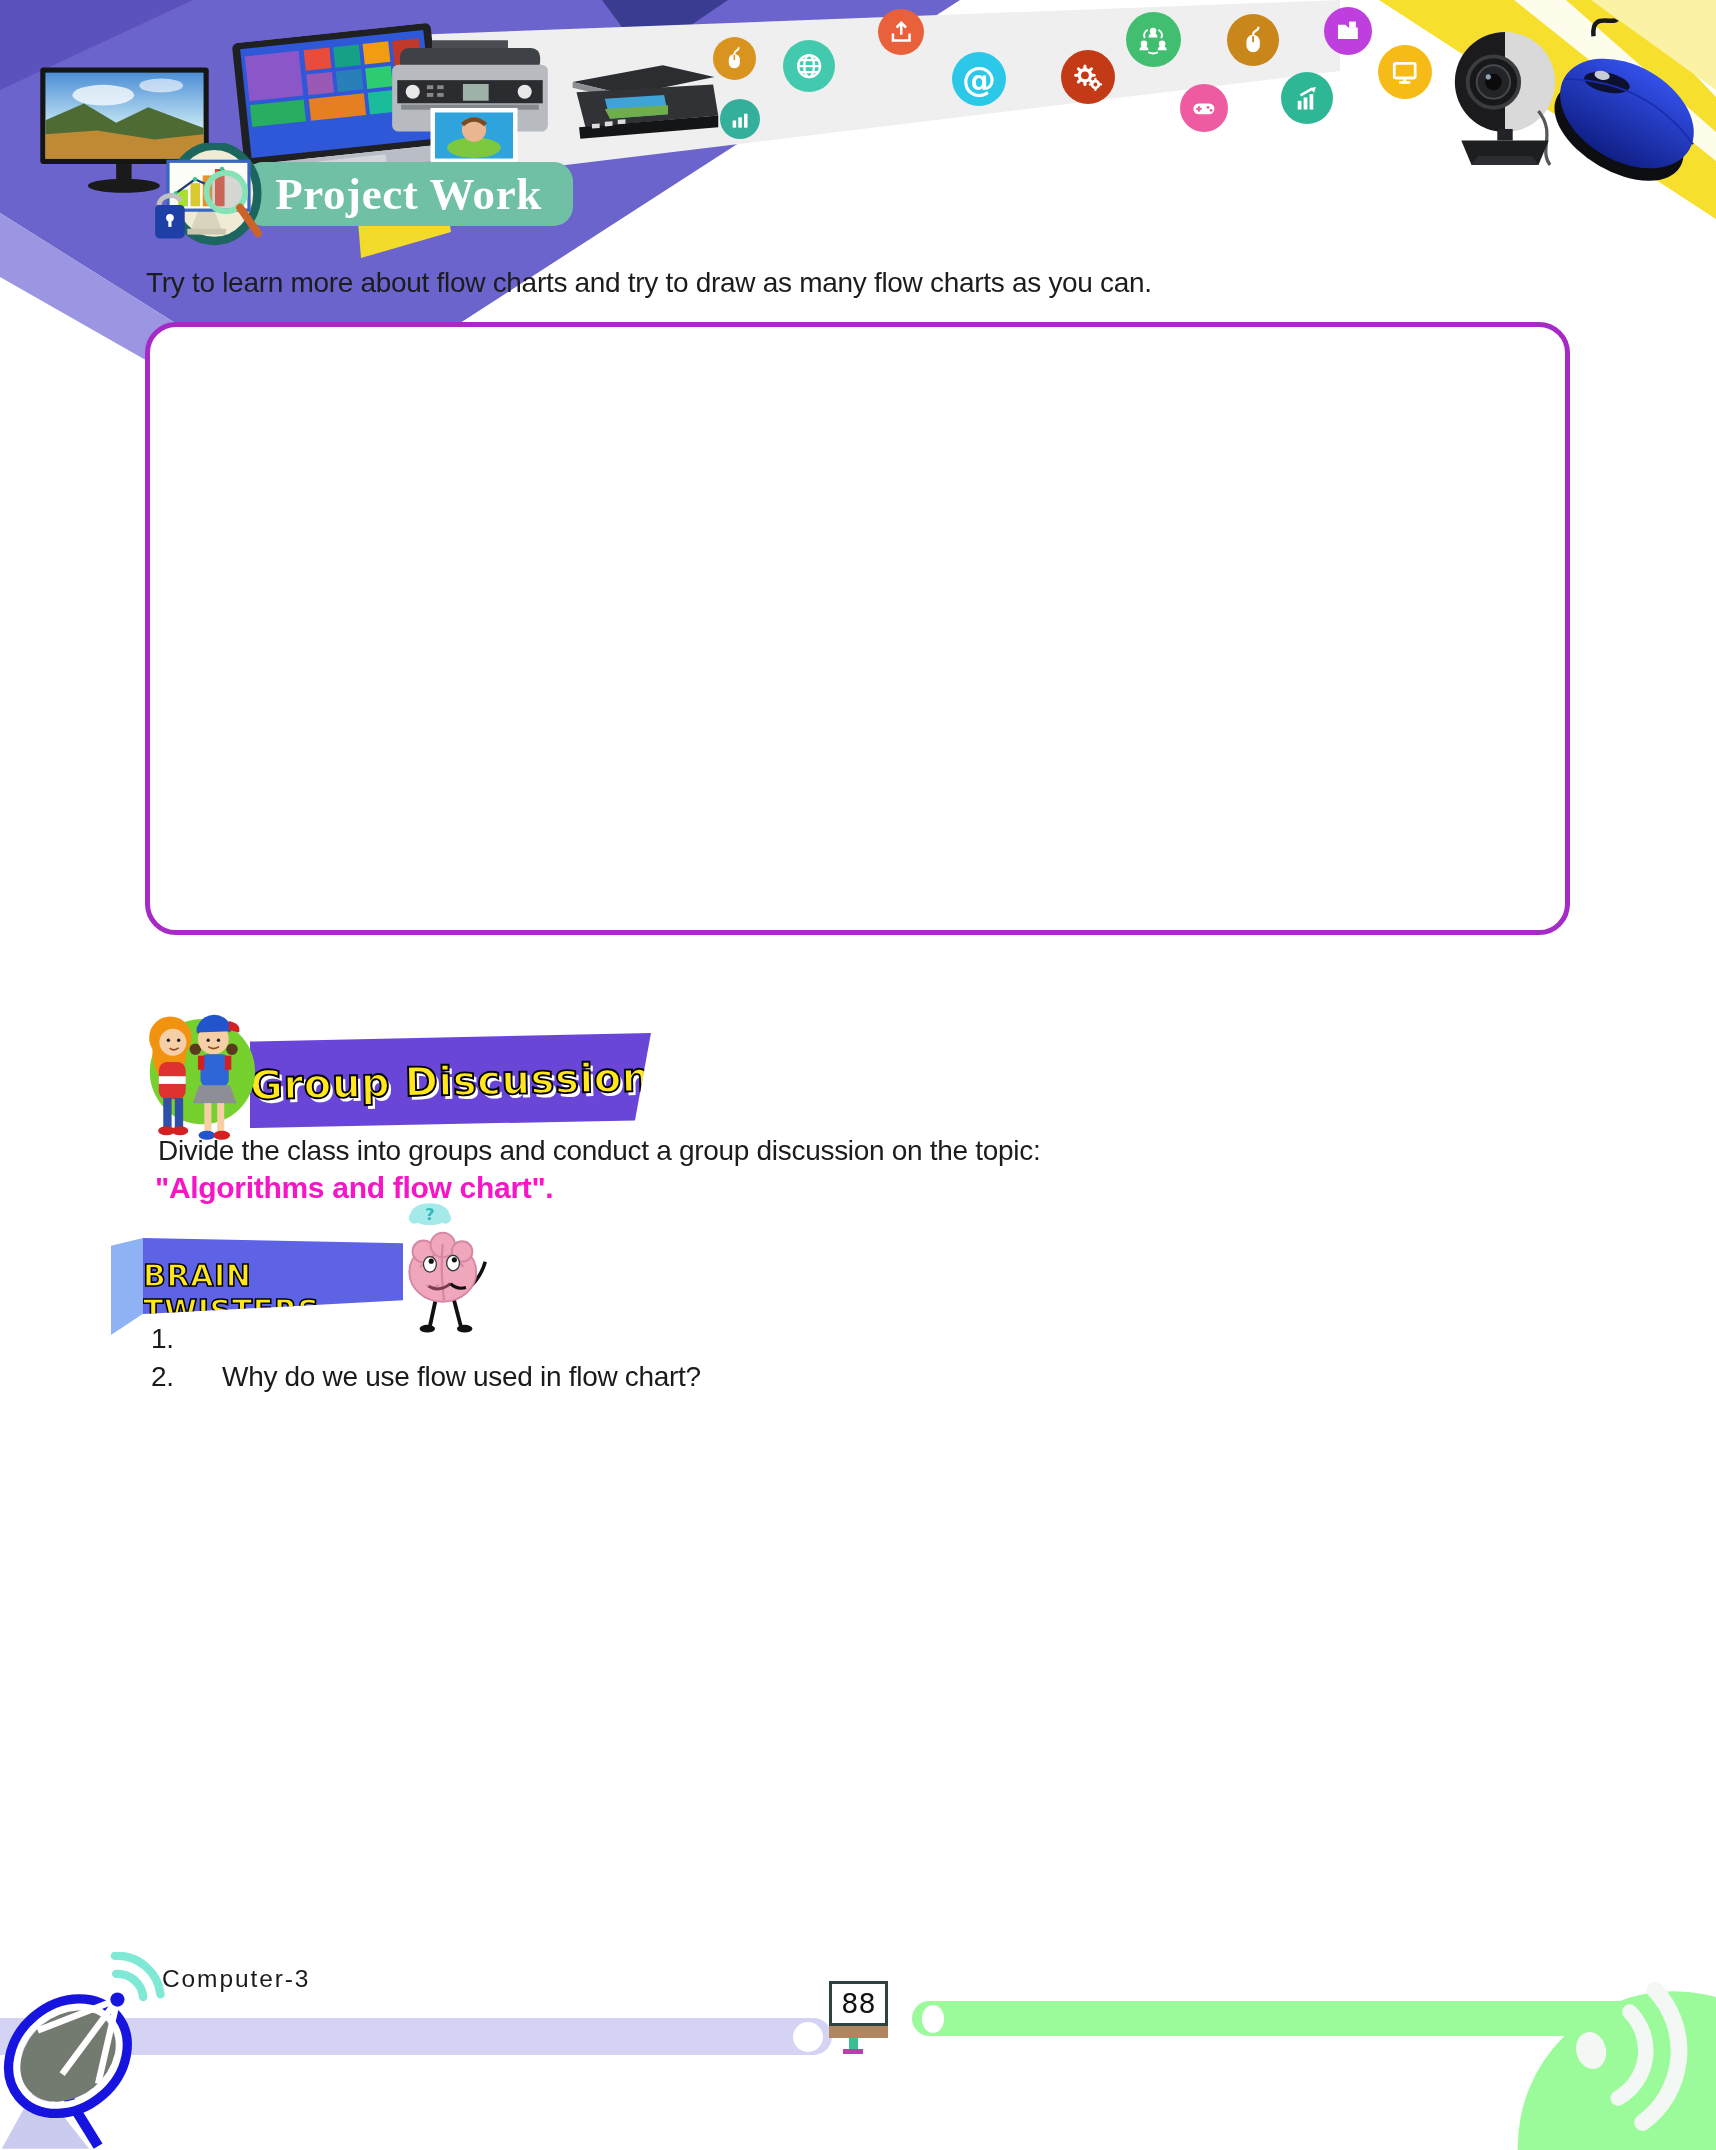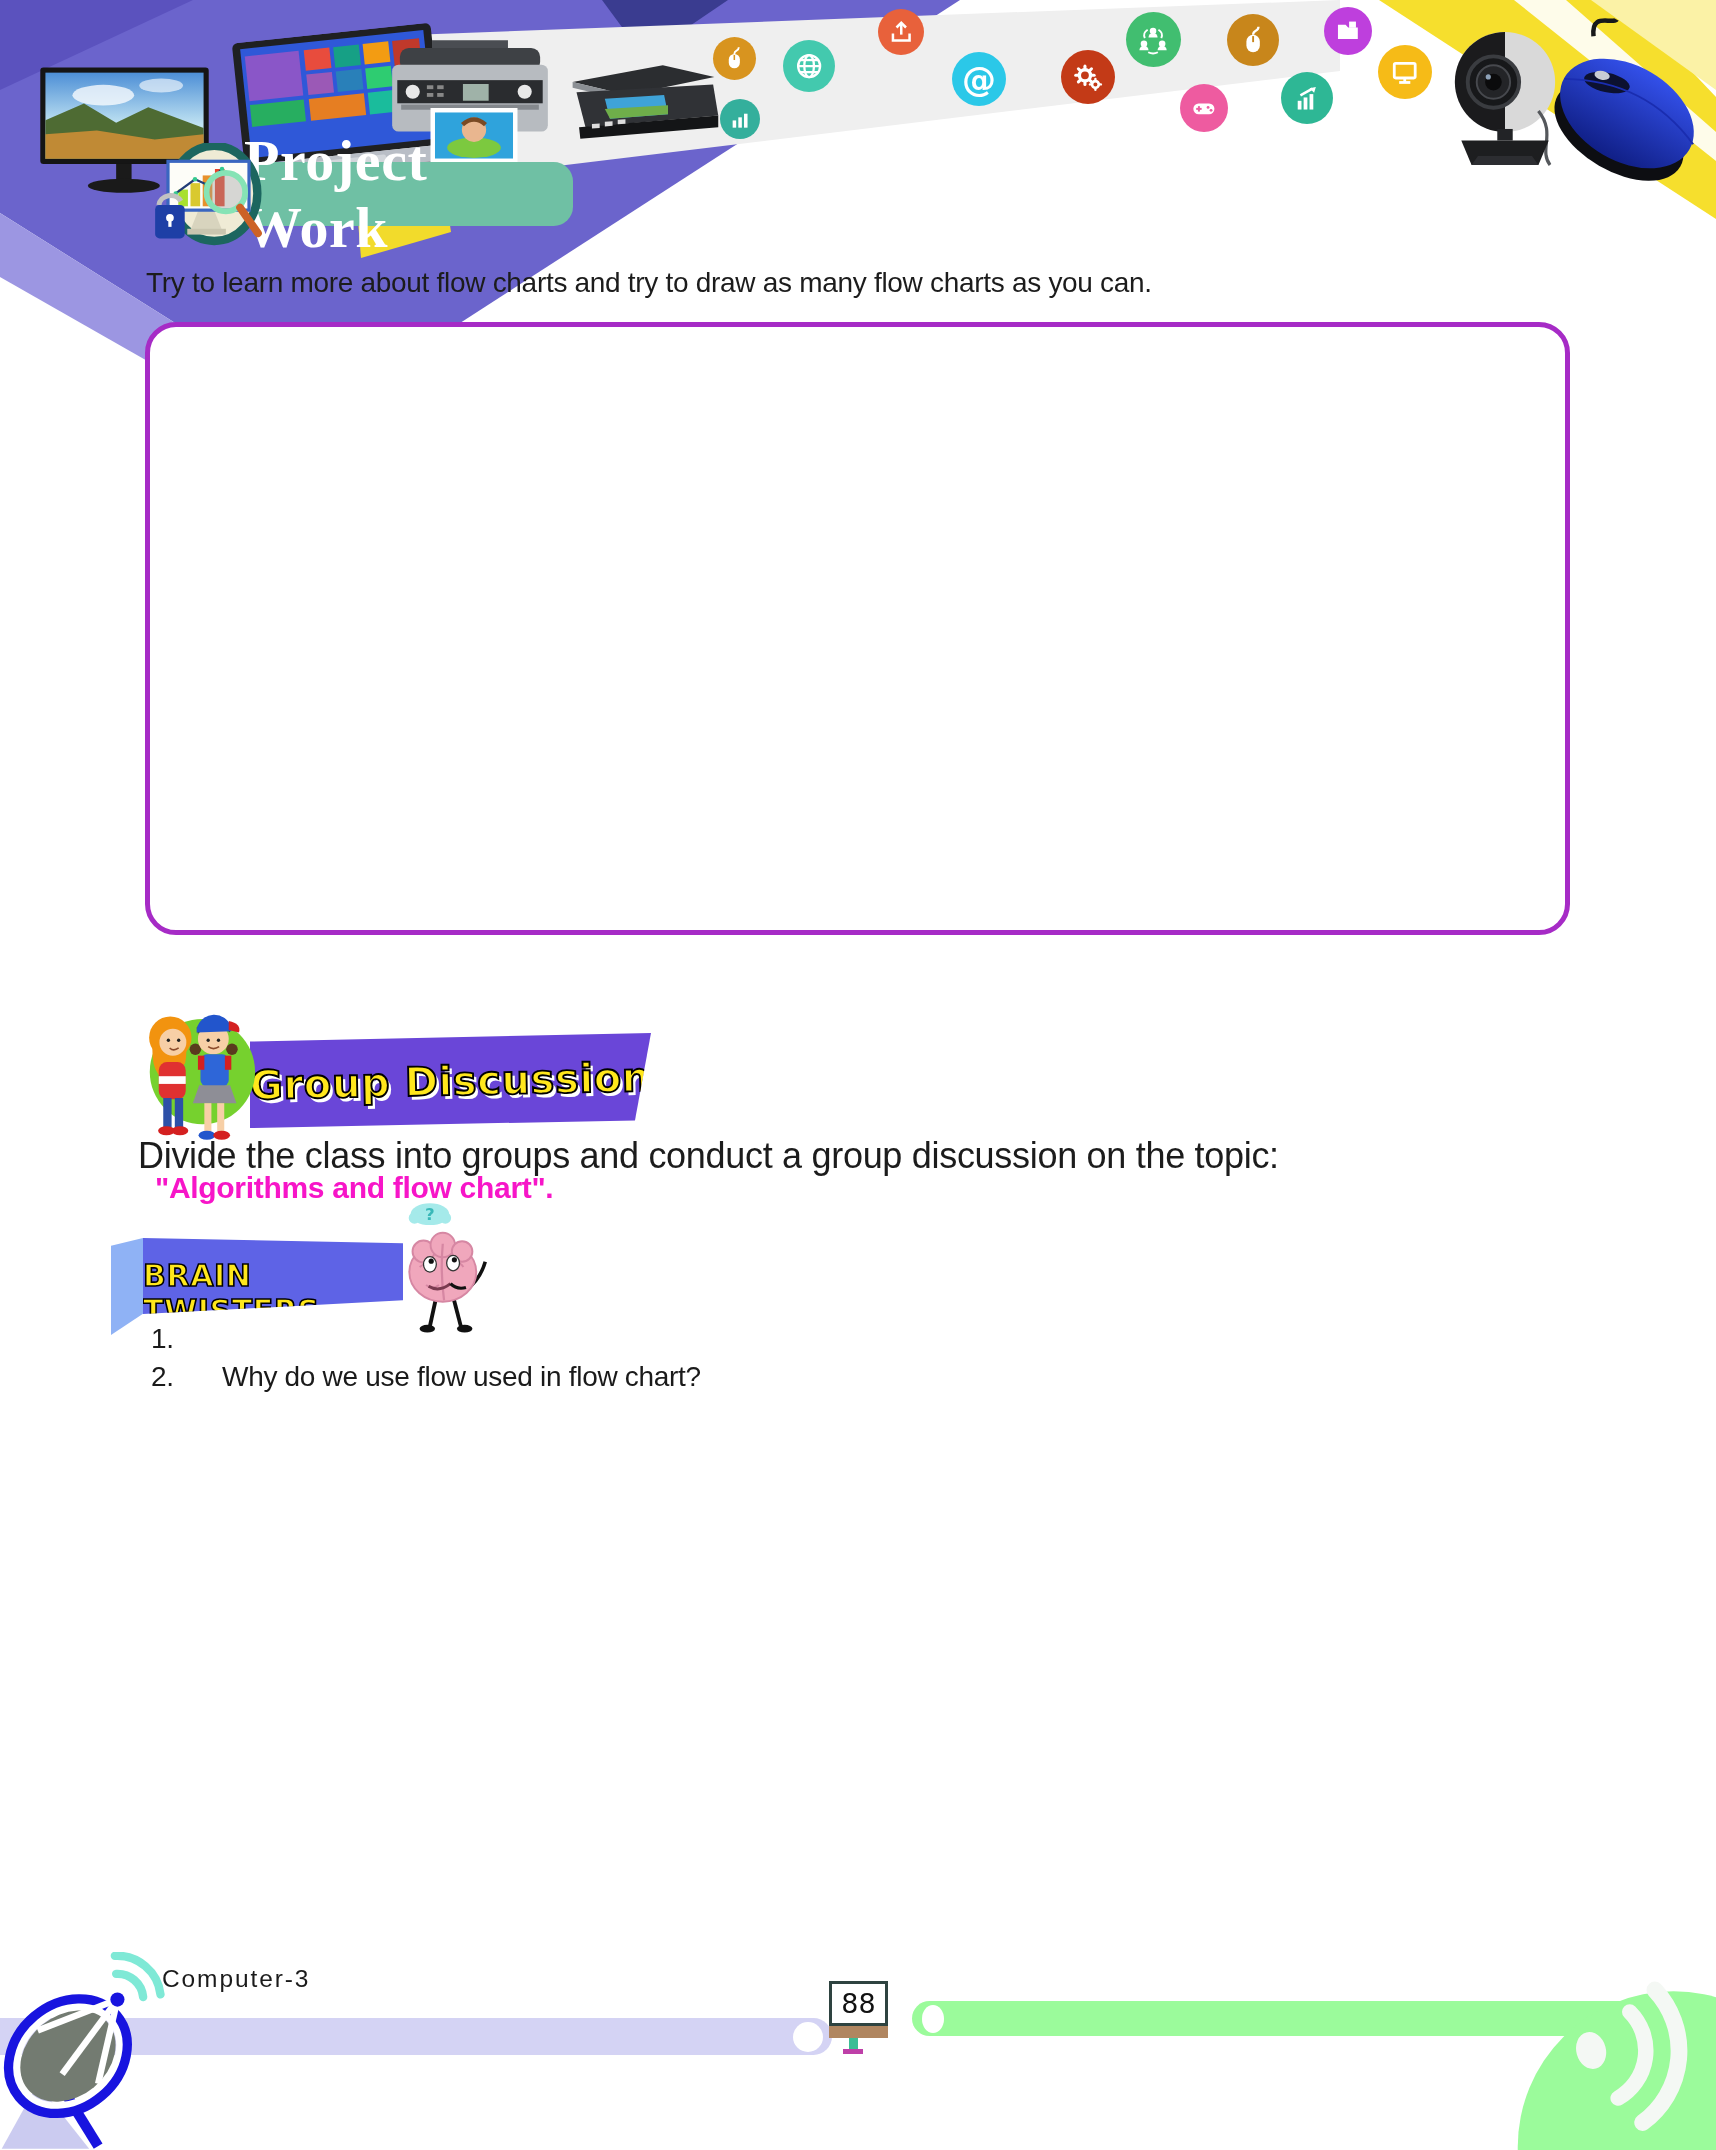--- a/index.html
+++ b/index.html
@@ -18,21 +18,21 @@
   }
   .icn svg { width:62%; height:62%; }
   .at-glyph { color:#ffffff; font-weight:bold; font-size:34px; font-family:"DejaVu Sans",sans-serif; }
   #pw-banner {
     position:absolute; left:244px; top:162px; width:329px; height:64px;
     background:#6FC0A4; border-radius:19.3px; z-index:8;
     display:flex; align-items:center; justify-content:center;
   }
   #pw-banner span {
     font-family:"Liberation Serif", serif; font-weight:bold; color:#ffffff;
-    font-size:58px; letter-spacing:0.6px;
+    font-size:45px; letter-spacing:0.6px;
   }
   
   .bodytext { position:absolute; font-size:28px; letter-spacing:-0.3px; color:#1c1c1c; }
   #practice-box {
     position:absolute; left:145px; top:322px; width:1425px; height:613px;
     border:5.2px solid #A62BC6; border-radius:31px; background:#ffffff; z-index:2;
   }
   
   #gd-banner {
     position:absolute; left:250px; top:1033px; width:401px; height:95px;
@@ -392,21 +392,21 @@
     <rect x="108" y="174" width="11" height="46" fill="#F7CFA6"></rect>
     <rect x="128" y="174" width="11" height="46" fill="#F7CFA6"></rect>
     <ellipse cx="112" cy="224" rx="13" ry="7" fill="#2255CC"></ellipse>
     <ellipse cx="135" cy="224" rx="13" ry="7" fill="#D42020"></ellipse>
   </svg>
 
   <div id="gd-banner">
     <span>Group Discussion</span>
   </div>
 
-  <div class="bodytext" style="left:138px;top:1135px;font-size:36px;">Divide the class into groups and conduct a group discussion on the topic:</div>
+  <div class="bodytext" style="left:158px;top:1135px;font-size:28px;">Divide the class into groups and conduct a group discussion on the topic:</div>
   <div class="topic abs" style="left:155px;top:1171px;">"Algorithms and flow chart".</div>
 
   <div id="bt-fold"></div>
   <div id="bt-banner">
     <span>BRAIN TWISTERS</span>
   </div>
 
   <svg class="abs" style="left:390px;top:1200px;width:103px;height:139px;z-index:3" viewBox="0 0 160 216">
     <ellipse cx="62" cy="22" rx="30" ry="17" fill="#A5EAEA"></ellipse>
     <circle cx="38" cy="28" r="9" fill="#A5EAEA"></circle>

